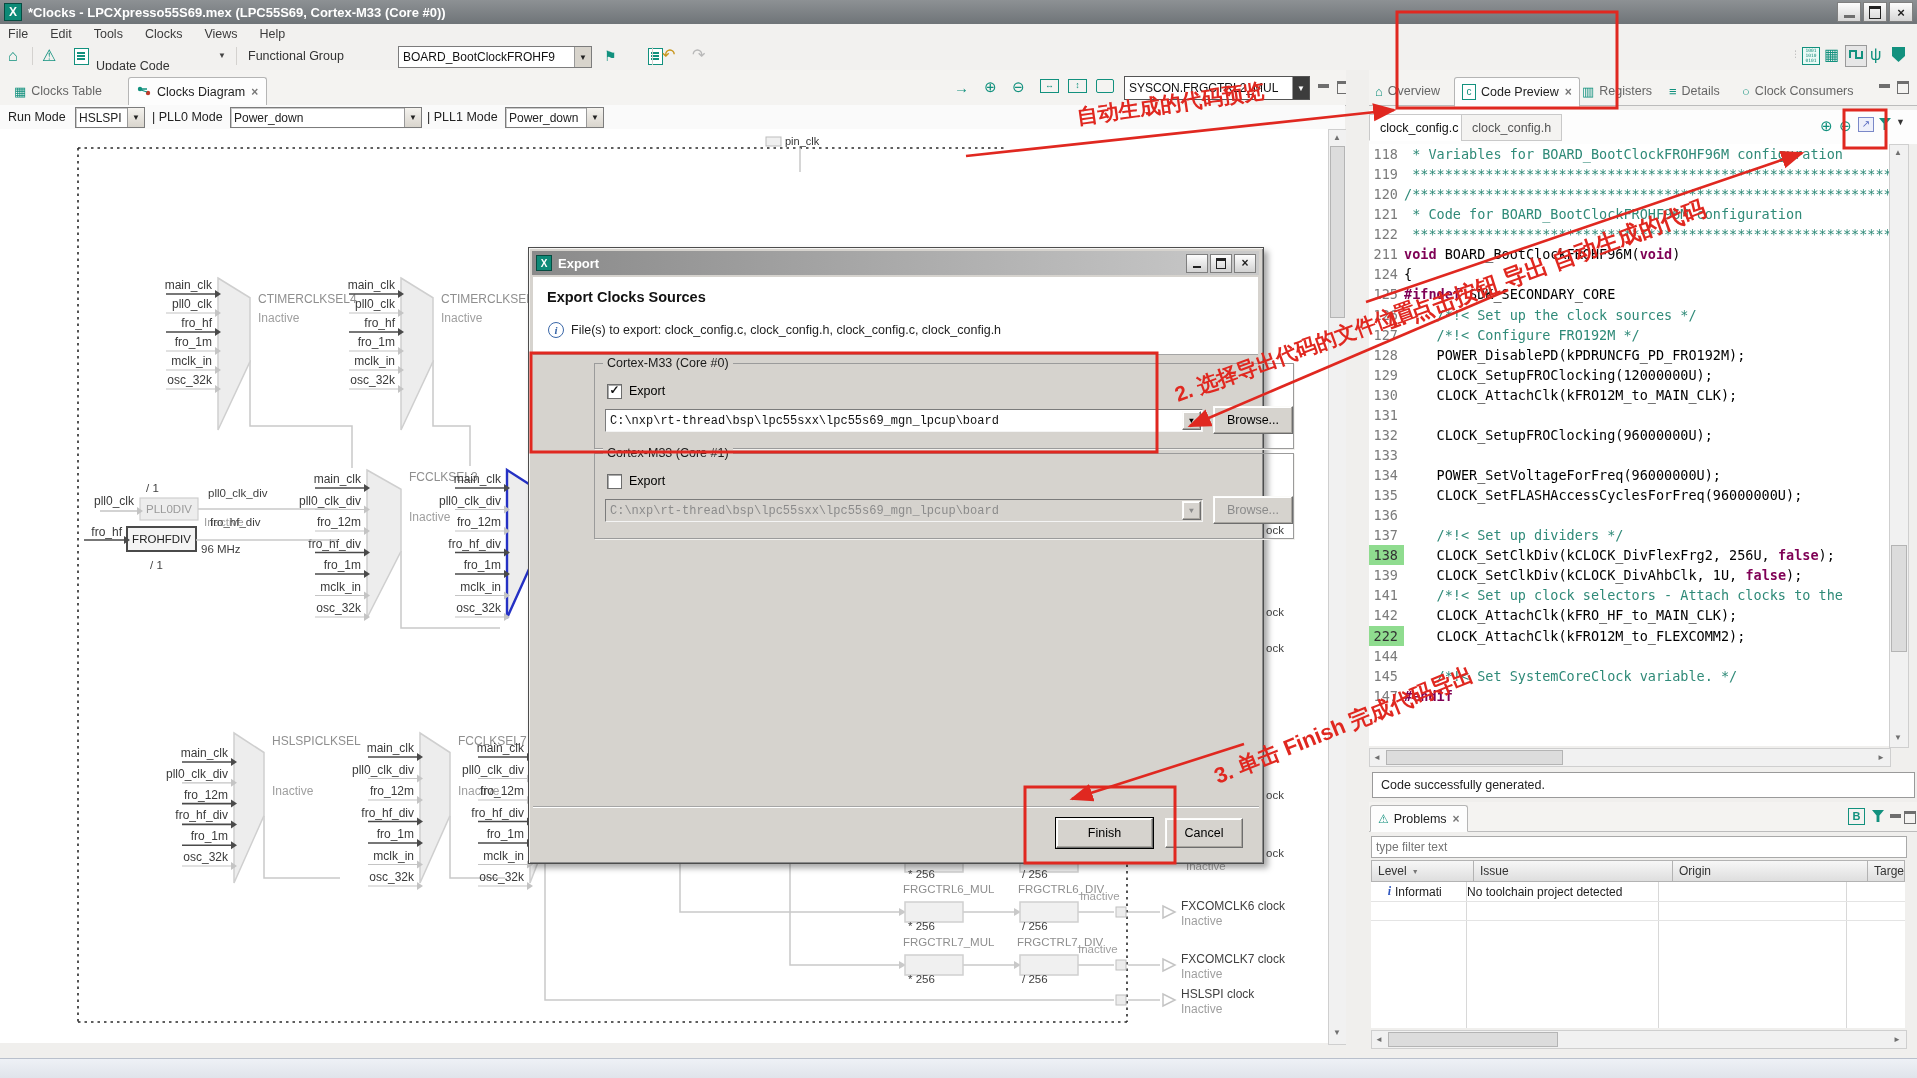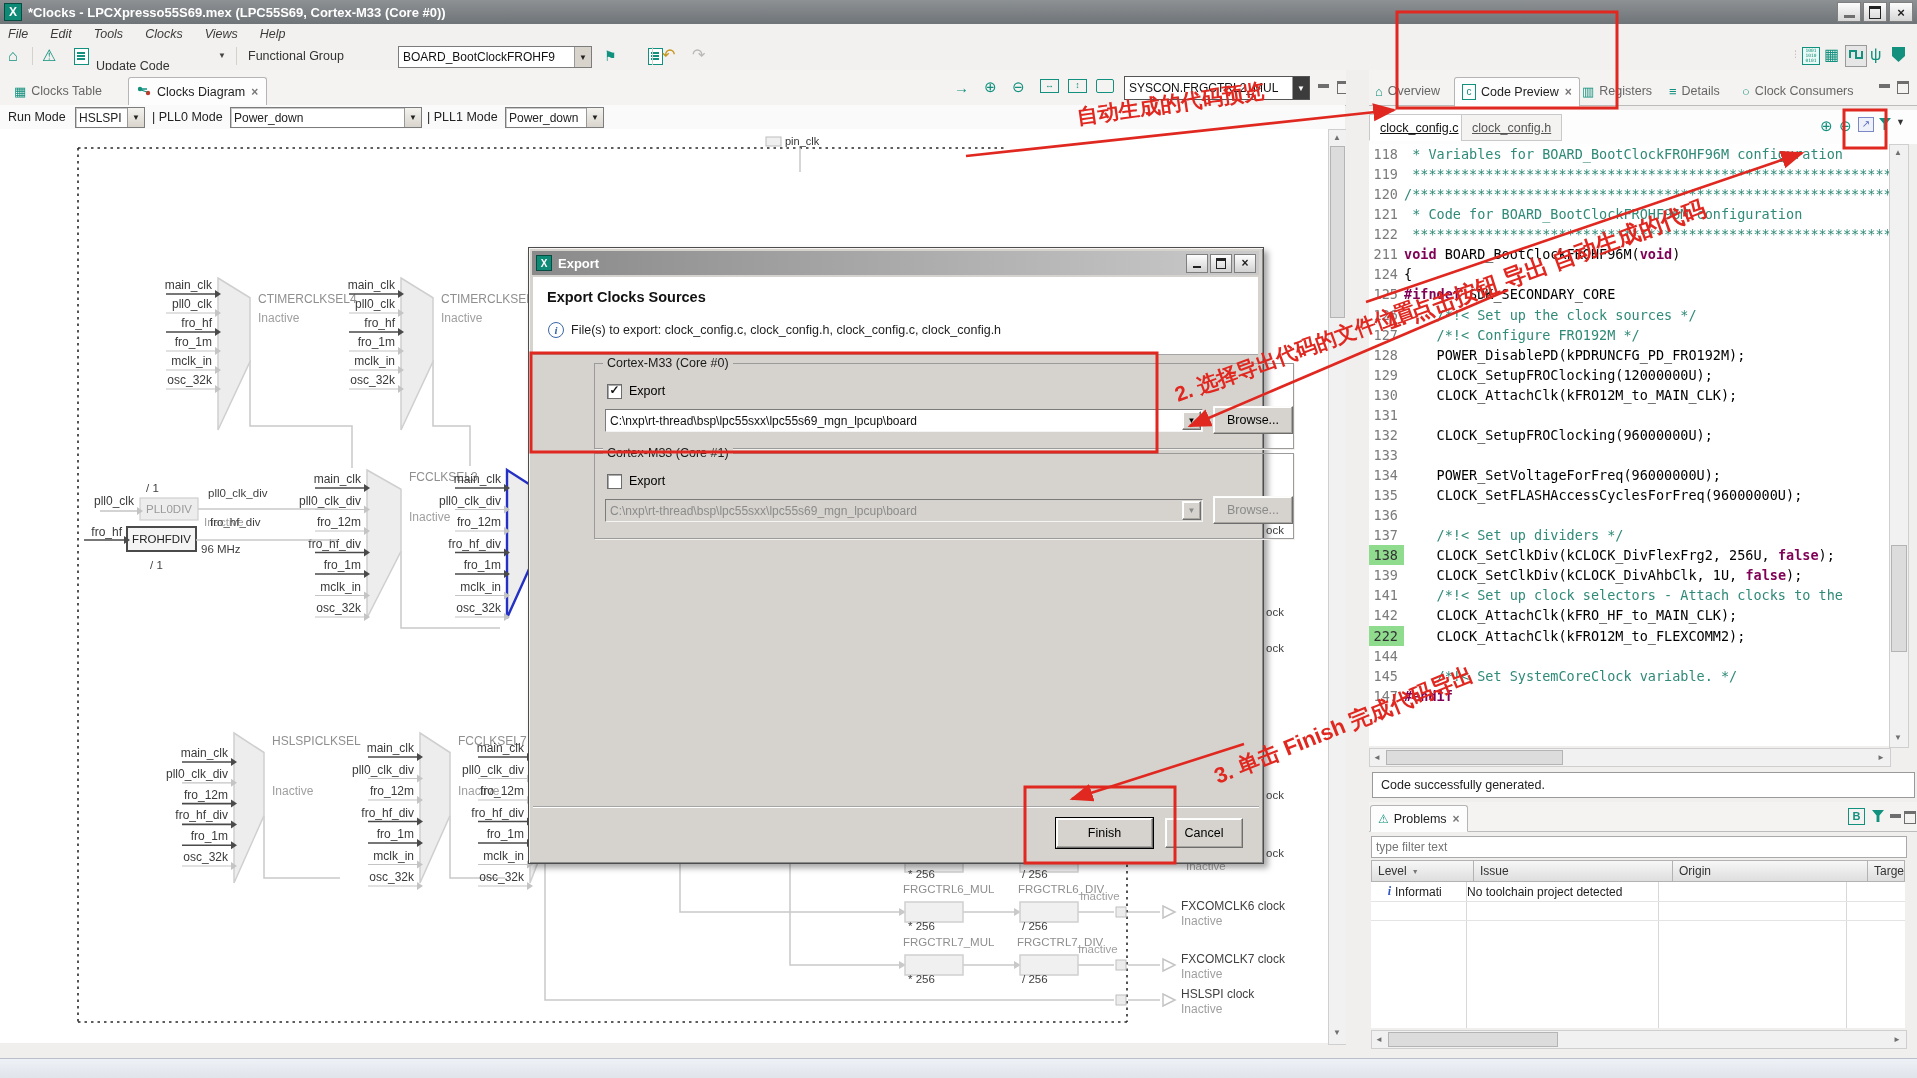--- a/index.html
+++ b/index.html
@@ -8,21 +8,21 @@
   .abs{position:absolute;}
   .teal{color:#12917e;}
   
   #titlebar{left:0;top:0;width:1917px;height:24px;background:linear-gradient(180deg,#8d9194,#6f7478);
             color:#fff;font-weight:bold;font-size:13px;display:flex;align-items:center;}
   .applogo{width:16px;height:16px;background:#0e8a77;color:#fff;font-weight:bold;font-size:12px;
            display:inline-flex;align-items:center;justify-content:center;margin:0 6px 0 4px;border:1px solid #064c41;}
   .winbtn{width:22px;height:18px;background:linear-gradient(#fdfdfd,#d6d6d6);border:1px solid #7f7f7f;
           color:#222;font-size:11px;display:inline-flex;align-items:center;justify-content:center;margin-left:2px;}
   #menubar{left:0;top:24px;width:1917px;height:19px;background:#f2f1ef;font-size:12.5px;color:#3c3c3c;
-           display:flex;align-items:center;font-style:italic;}
+           display:flex;align-items:center;}
   #menubar span{margin-left:22px;}
   #toolbar{left:0;top:43px;width:1917px;height:27px;background:#f2f1ef;border-bottom:1px solid #e0dfdd;font-size:12.5px;color:#333;}
   .tbico{font-size:16px;line-height:16px;}
   .sep{width:1px;height:18px;background:#d4d2cf;display:inline-block;}
   .combo{background:#fff;border:1px solid #7c7c7c;display:flex;align-items:center;font-size:12px;color:#111;}
   .combo .val{flex:1;padding-left:4px;white-space:nowrap;overflow:hidden;}
   .combo .cbtn{width:16px;align-self:stretch;background:#d8d4cc;border-left:1px solid #9a9a9a;
                display:flex;align-items:center;justify-content:center;font-size:8px;color:#222;}
   .docico{width:13px;height:15px;background:#fff;border:1px solid #12917e;position:relative;display:inline-block;}
   .docico:before{content:"";position:absolute;left:2px;top:3px;width:8px;height:1.5px;background:#12917e;box-shadow:0 3px 0 #12917e,0 6px 0 #12917e;}
@@ -55,26 +55,26 @@
             display:flex;align-items:center;color:#fff;font-weight:bold;font-size:13px;}
   .dlgbtn{width:20px;height:17px;background:linear-gradient(#fdfdfd,#d2d2d2);border:1px solid #7f7f7f;color:#222;
           font-size:10px;display:inline-flex;align-items:center;justify-content:center;margin-left:2px;}
   #dlghead{left:4px;top:29px;width:725px;height:77px;background:#fff;border-bottom:1px solid #a5a5a5;}
   .infoico{width:14px;height:14px;border:1.5px solid #3a67a8;border-radius:50%;color:#3a67a8;font-family:"Liberation Serif",serif;
            font-style:italic;font-weight:bold;font-size:11px;display:inline-flex;align-items:center;justify-content:center;}
   .group{position:absolute;border:1px solid #9b9b9b;box-shadow:1px 1px 0 #f2f1ee;margin-left:48px;}
   .legend{position:absolute;top:-8px;left:8px;background:#d6d3ce;padding:0 4px;font-size:12.5px;color:#1a1a1a;}
   .chk{width:13px;height:13px;background:#fff;border:1px solid #6d6d6d;box-shadow:inset 1px 1px 0 #aaa;position:absolute;
        font-size:12px;font-weight:bold;color:#111;line-height:11px;text-align:center;}
-  .sunken{border:1px solid #7b7b7b;border-bottom-color:#f4f4f4;border-right-color:#f4f4f4;background:#fff;}
+  .sunken{border:1px solid #7b7b7b;border-bottom-color:#f4f4f4;border-right-color:#f4f4f4;background:#fff;font-family:Liberation Mono, monospace;}
   .raised{background:#d6d3ce;border:1px solid;border-color:#fcfcfa #6d6d6d #6d6d6d #fcfcfa;box-shadow:inset -1px -1px 0 #a9a6a0,inset 1px 1px 0 #fff;}
   .disab{color:#8b8b8b !important;}
   #filetabs{left:1369px;top:110px;width:548px;height:34px;background:#fdfdfd;}
   .ftab{position:absolute;top:4px;height:25px;display:flex;align-items:center;padding:0 10px;font-size:12.5px;color:#555;
-        border:1px solid #c9c9c9;background:#f4f3f1;text-decoration:underline;}
+        border:1px solid #c9c9c9;background:#f4f3f1;}
   .ftab.active{background:#fff;border-bottom:1px solid #fff;color:#111;}
   #code{left:1369px;top:144px;width:520px;height:602px;background:#fff;font-family:"DejaVu Sans Mono",monospace;
         font-size:13.5px;overflow:hidden;}
   .code-row{height:20.066px;line-height:20.066px;display:flex;white-space:pre;}
   .lnum{width:29px;text-align:right;padding-right:6px;color:#7b7b7b;flex:none;}
   .lnum.hl{background:#8fdc8f;color:#333;}
   .ctext{flex:1;color:#000;overflow:hidden;}
   .cm{color:#2f8a78;}
   .kw{color:#7f0055;font-weight:bold;}
   #statusbox{left:1372px;top:772px;width:533px;height:24px;background:#fff;border:1px solid #9a9a9a;

